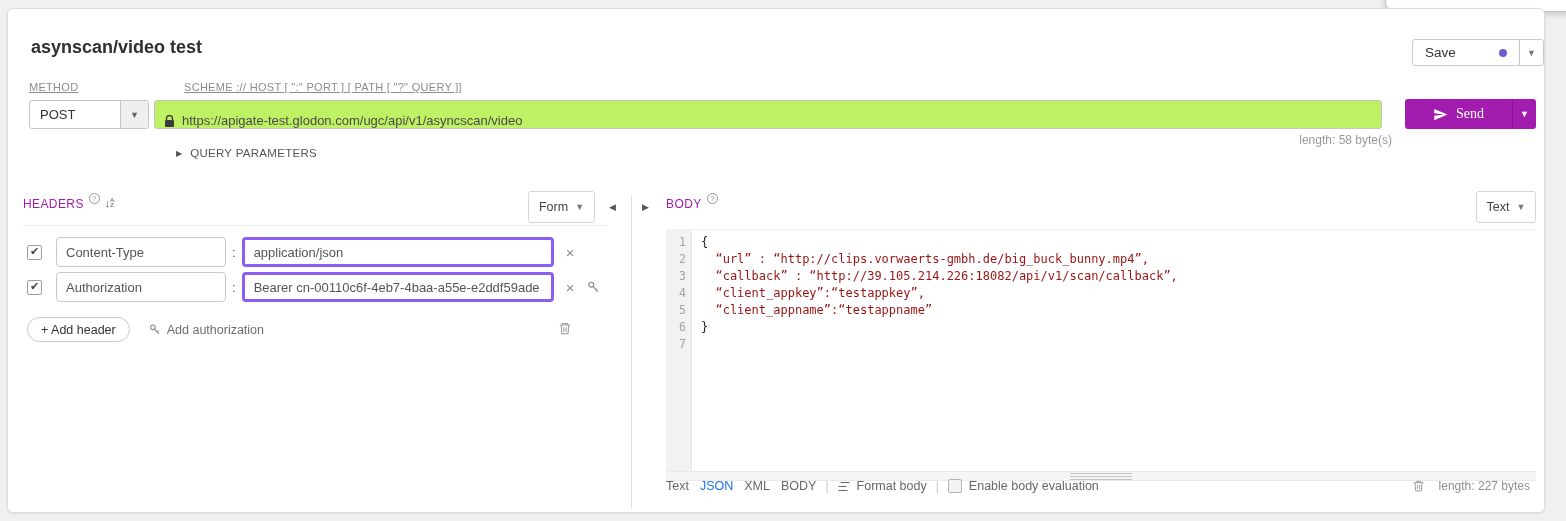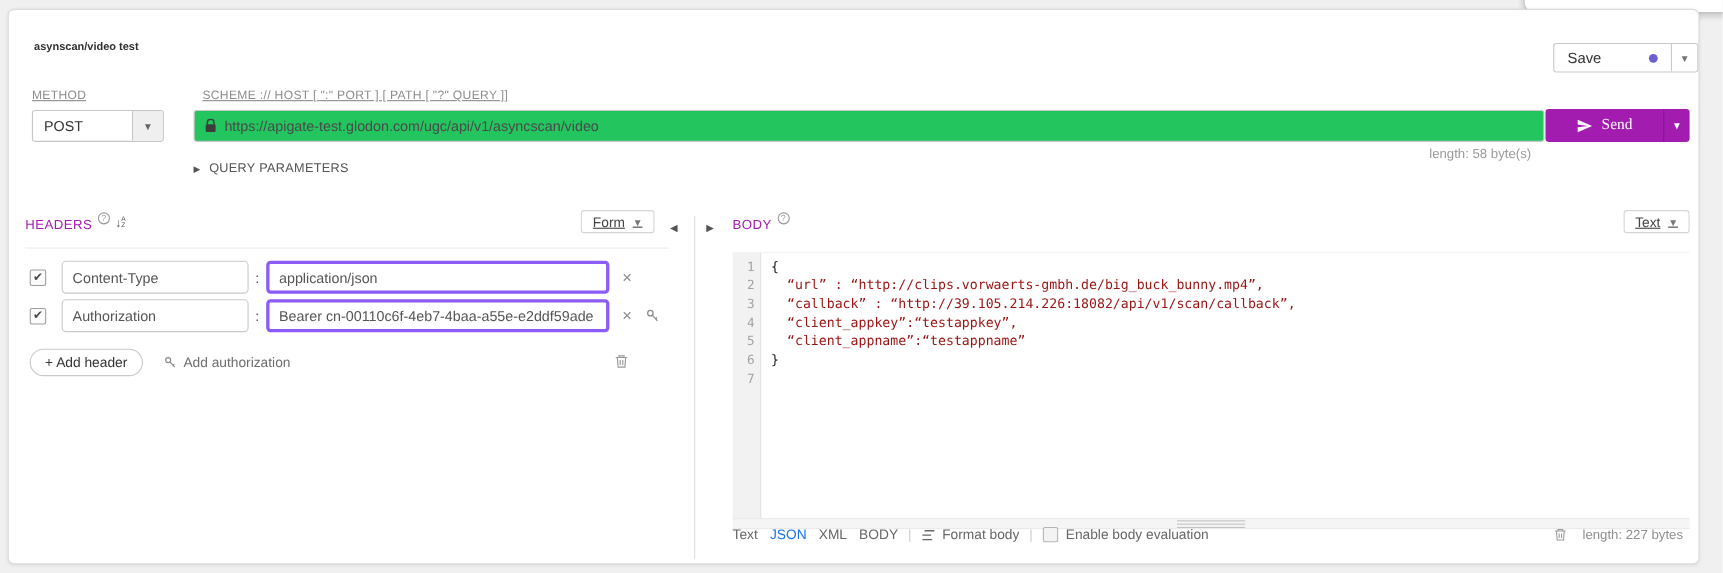--- a/index.html
+++ b/index.html
@@ -15,58 +15,58 @@
     background:#fff; border:1px solid #c4c4c4; border-radius:10px;
     box-shadow:0 2px 6px rgba(0,0,0,0.18);
   }
   .card {
     position:absolute; left:7px; top:8px; width:1538px; height:505px;
     background:#fff; border:1px solid #dcdcdc; border-radius:6px;
     box-shadow:0 1px 3px rgba(0,0,0,0.07);
   }
   .abs { position:absolute; }
 
-  .page-title { left:23px; top:28px; font-size:10px; font-weight:bold; color:#2f2f2f; }
+  .page-title { left:23px; top:28px; font-size:18px; font-weight:bold; color:#2f2f2f; }
 
   
   .save-group { left:1404px; top:30px; height:27px; display:flex; border:1px solid #c9c9c9; border-radius:3px; background:#fff; }
   .save-main { width:106px; display:flex; align-items:center; justify-content:space-between; padding:0 12px; cursor:pointer; }
   .save-label { font-size:13.5px; color:#333; }
   .save-dot { width:8px; height:8px; border-radius:50%; }
   .save-caret { width:24px; display:flex; align-items:center; justify-content:center; border-left:1px solid #c9c9c9; color:#777; font-size:9px; cursor:pointer; }
 
   .field-label { font-size:11px; color:#8c8c8c; letter-spacing:0.3px;text-decoration:underline; }
   .method-label { left:21px; top:72px; }
   .scheme-label { left:176px; top:72px; }
 
   .method-select { left:21px; top:91px; width:120px; height:29px; border:1px solid #c6c6c6; border-radius:3px; display:flex; background:#fff; cursor:pointer; }
   .method-value { flex:1; display:flex; align-items:center; padding-left:10px; font-size:13px; color:#333; }
   .method-caret { width:28px; display:flex; align-items:center; justify-content:center; background:#efefef; border-left:1px solid #c6c6c6; border-radius:0 2px 2px 0; color:#666; font-size:9px; }
 
-  .url-box { left:168px; top:91px; width:1228px; height:29px; border:1px solid #c6c6c6; border-radius:3px; display:flex; align-items:center; padding:0 9px; background:#22c55e; }
+  .url-box { left:146px; top:91px; width:1228px; height:29px; border:1px solid #c6c6c6; border-radius:3px; display:flex; align-items:flex-end; padding:0 9px; background:#bef264; }
   .url-box input { border:none; outline:none; flex:1; font-size:13px; color:#4a4a4a; font-family:"Liberation Sans", sans-serif; background:transparent; margin-left:7px; }
 
   .send-group { left:1397px; top:90px; height:30px; display:flex; border-radius:3px; overflow:hidden; }
   .send-main { width:107px; display:flex; align-items:center; justify-content:center; gap:8px; color:#fff; font-size:14px; cursor:pointer; }
   .send-caret { width:24px; display:flex; align-items:center; justify-content:center; border-left:1px solid rgba(0,0,0,0.18); color:#fff; font-size:9px; cursor:pointer; }
 
   .url-length { top:124px; right:152px; font-size:12px; color:#9a9a9a; }
 
   .query-params { left:168px; top:138px; display:flex; align-items:center; gap:8px; cursor:pointer; }
   .query-params .tri { font-size:8px; color:#555; }
   .query-params .lbl { font-size:11.5px; color:#555; letter-spacing:0.3px; }
 
   .section-title { font-size:12px; color:#a21caf; letter-spacing:0.4px; }
   .headers-title-row { left:15px; top:188px; display:flex; align-items:flex-start; gap:5px; }
   .help-icon { width:11px; height:11px; border:1px solid #999; border-radius:50%; color:#999; font-size:8px; display:inline-flex; align-items:center; justify-content:center; position:relative; top:-4px; }
   .sort-icon { display:inline-flex; align-items:center; position:relative; top:1px; color:#555; }
   .sort-icon .arr { font-size:11px; line-height:10px; }
   .sort-icon .az { display:flex; flex-direction:column; font-size:6px; line-height:5px; color:#555; }
 
-  .dd-btn { height:21px; border:1px solid #d6d6d6; border-radius:3px; background:#fff; display:flex; align-items:center; justify-content:center; gap:7px; font-size:12.5px; color:#444; cursor:pointer;text-decoration:underline; }
+  .dd-btn { height:32px; border:1px solid #d6d6d6; border-radius:3px; background:#fff; display:flex; align-items:center; justify-content:center; gap:7px; font-size:12.5px; color:#444; cursor:pointer; }
   .dd-btn .caret { font-size:9px; color:#777; }
   .form-btn { left:520px; top:182px; width:67px; }
   .text-btn { left:1468px; top:182px; width:60px; }
 
   .headers-hr { left:15px; top:216px; width:585px; height:1px; background:#ececec; }
 
   .hrow { left:15px; height:30px; display:flex; align-items:center; }
   .hrow-1 { top:228px; } .hrow-2 { top:263px; }
   .checkbox { width:15px; height:15px; border:1px solid #9e9e9e; border-radius:2px; background:#fbfbfb; display:inline-flex; align-items:center; justify-content:center; font-size:11px; color:#444; cursor:pointer; margin-left:4px; }
   .checkbox.on::after { content:"✔"; position:relative; top:-1px; }

